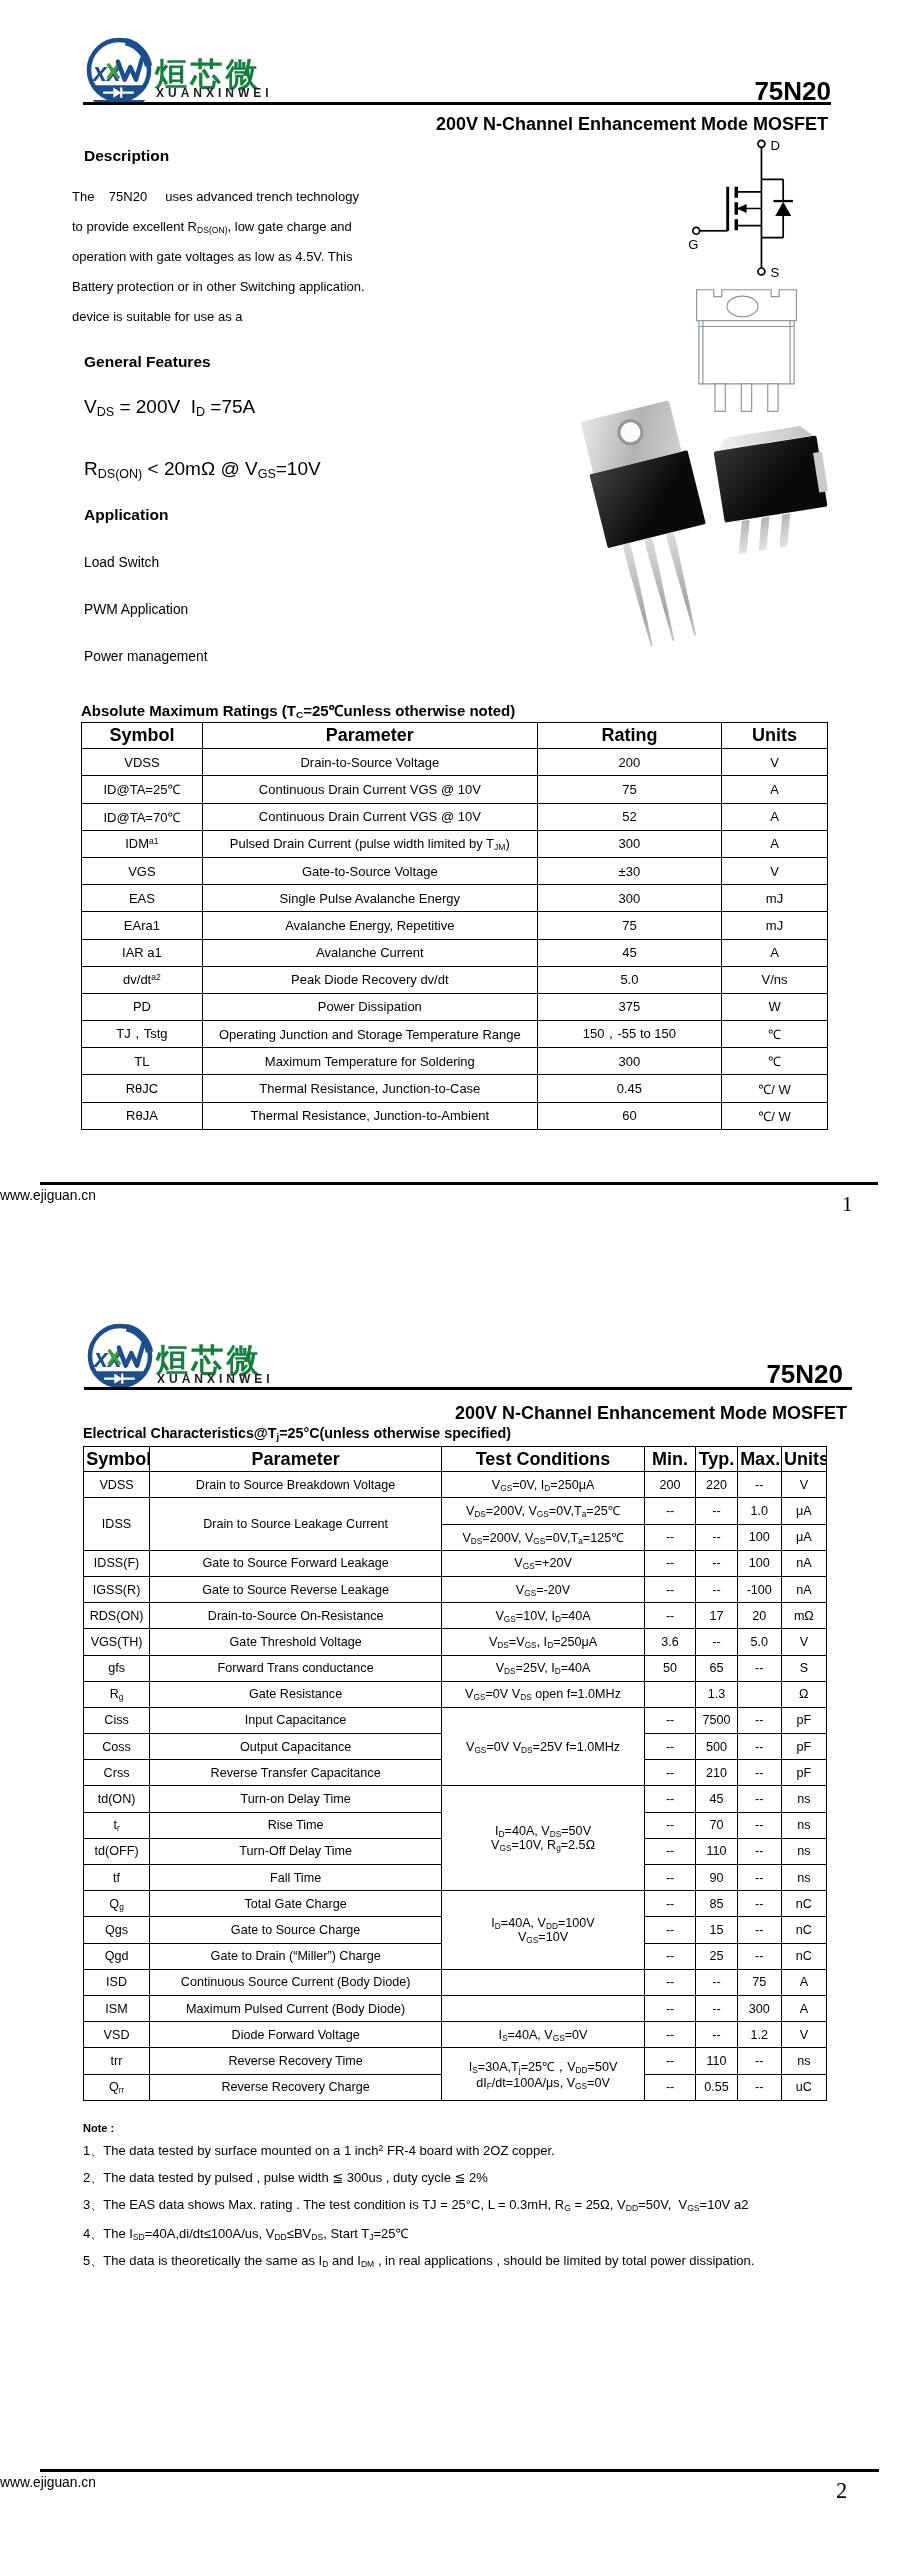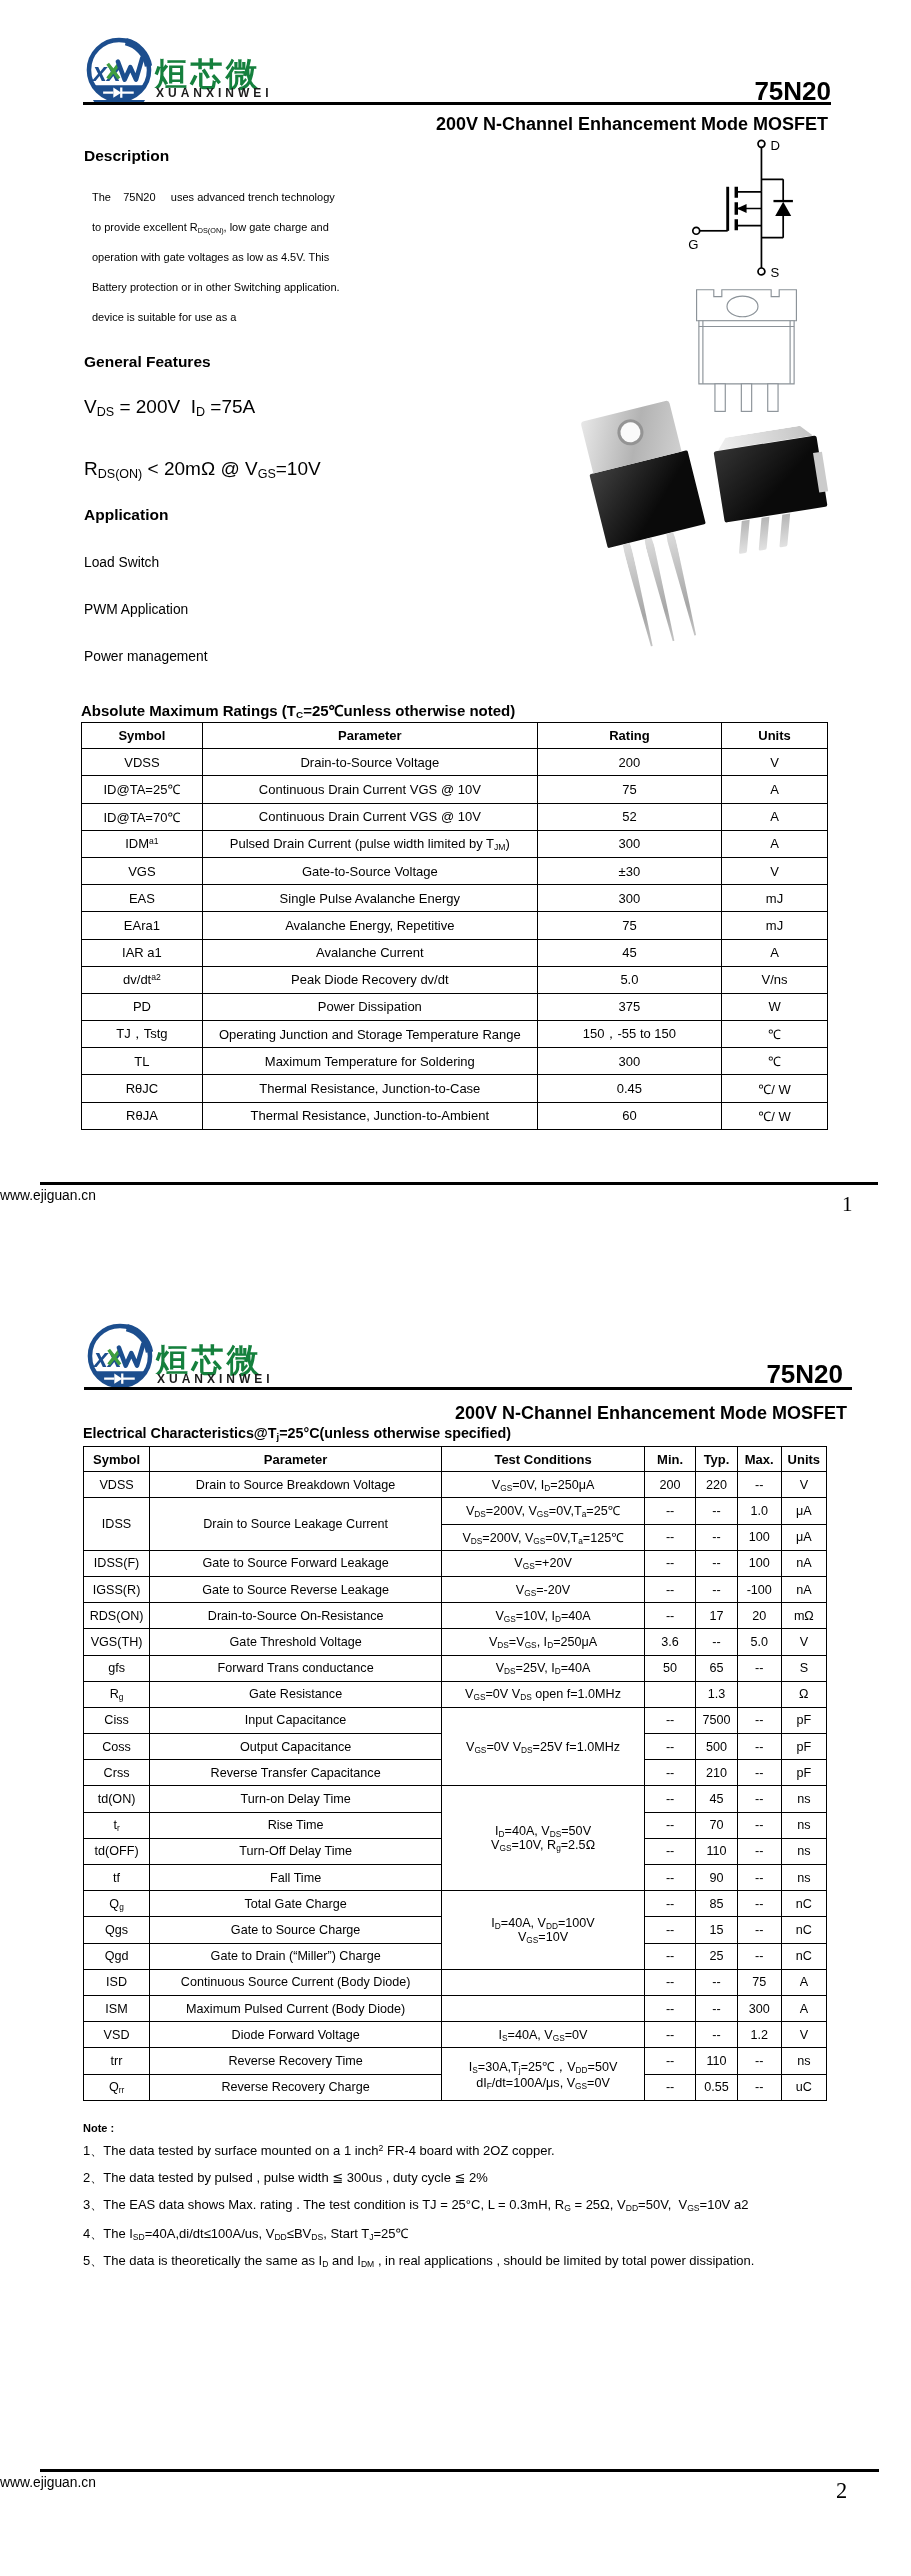--- a/index.html
+++ b/index.html
@@ -16,34 +16,34 @@
   .logo .en{position:absolute;left:71px;top:52px;font-size:12px;font-weight:600;
             letter-spacing:4px;color:#1c1c1c;white-space:nowrap}
 
   
   .pn{position:absolute;font-size:26px;font-weight:bold;white-space:nowrap}
   .rule{position:absolute;height:2.9px;background:#000}
   .subtitle{position:absolute;font-size:18px;font-weight:bold;white-space:nowrap}
   .sec-h{position:absolute;font-size:15.5px;font-weight:bold;white-space:nowrap}
 
   
-  .desc-lines{position:absolute;left:92px;top:182px;width:482px;font-size:11px;line-height:30px;white-space:nowrap}
+  .desc-lines{position:absolute;left:72px;top:182px;width:482px;font-size:13px;line-height:30px;white-space:nowrap}
   .feat-lines{position:absolute;left:84px;top:396px;font-size:19px;white-space:nowrap}
   .feat-lines .line{margin-bottom:40px}
   .app-lines{position:absolute;left:84px;top:555px;font-size:13.8px;white-space:nowrap}
   .app-lines .line{margin-bottom:32px}
   .note-lines{position:absolute;left:83px;top:2142px;font-size:13px;white-space:nowrap}
   .note-lines .line{margin-bottom:9.2px}
 
   
   table{border-collapse:collapse;table-layout:fixed;background:#fff}
   .t{position:absolute;border:1.7px solid #000}
   .t th,.t td{border:1.1px solid #000;text-align:center;vertical-align:middle;
               padding:0.6px 2.3px;font-size:13px;overflow:hidden}
-  .t th{font-weight:bold;font-size:13px}
+  .t th{font-weight:bold;font-size:18px}
   #abs-table{left:81px;top:722px;width:747px}
   #abs-table th{height:24px}
   #abs-table td{height:25px}
   #elec-table{left:83px;top:1446px;width:744px}
   #elec-table th{height:23px}
   #elec-table td{height:24px;font-size:12.6px}
 
   
   .site{position:absolute;left:0;width:911px;text-align:left;font-size:13.8px}
   .pageno{position:absolute;font-family:"Liberation Serif",serif;font-size:21px}

